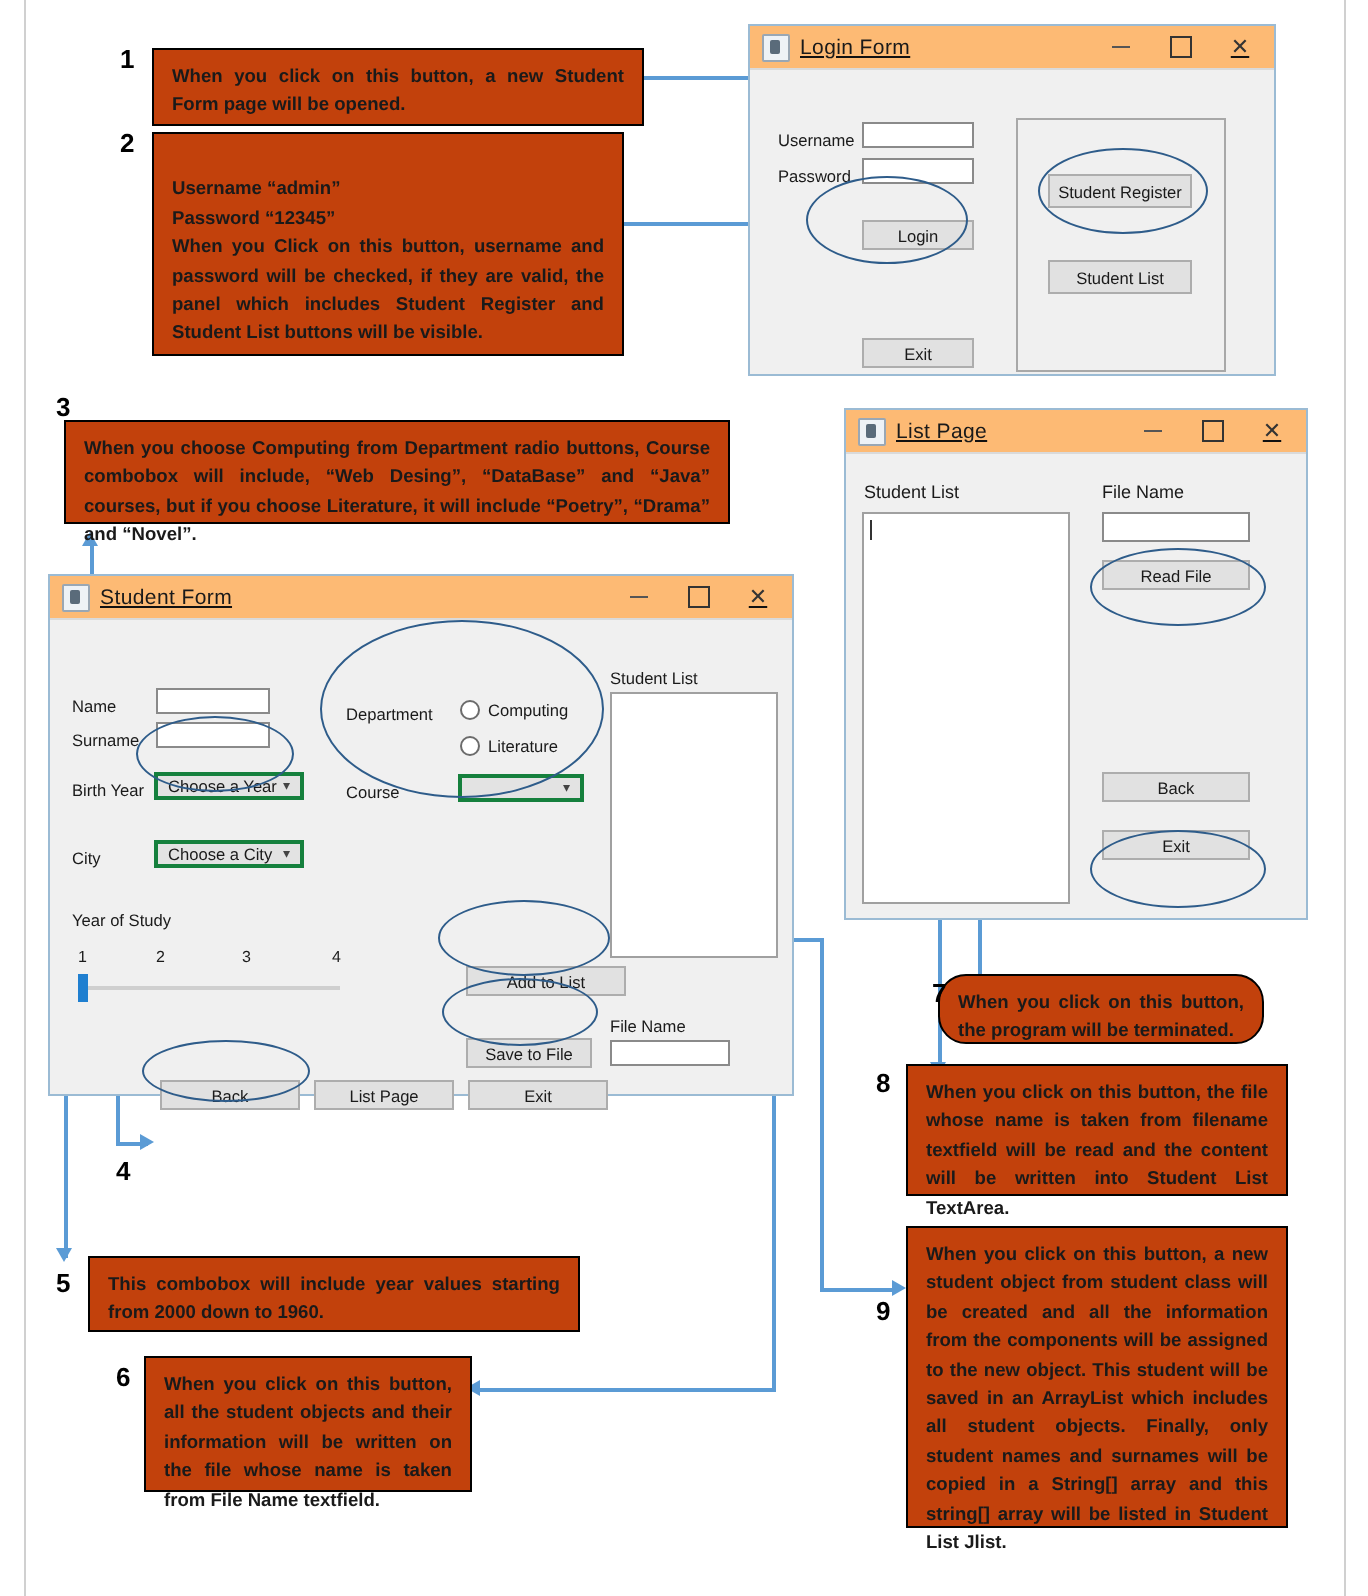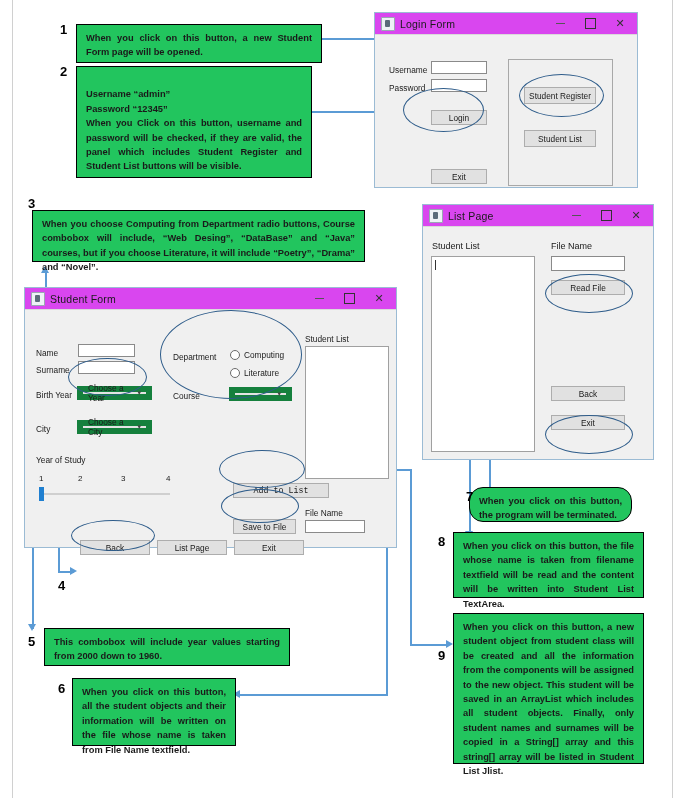--- a/index.html
+++ b/index.html
@@ -14,21 +14,21 @@
 
   
   .page-rule{position:absolute;background:#d0d0d0;}
   .rule-left{left:12px;top:0;width:1px;height:798px;}
   .rule-right{left:672px;top:0;width:1px;height:798px;}
 
   
   .callout{
     position:absolute;
     border:1.4px solid #000;
-    background:#22c55e;
+    background:#c2410c;
     box-sizing:border-box;
     padding:6px 9px;
     font-size:9.3px;
     line-height:1.55;
     color:#1a1a1a;
     text-align:justify;
     font-weight:bold;
     z-index:30;
   }
   .callout .bdy{font-weight:bold;}
@@ -59,25 +59,26 @@
     position:absolute;
     background:#f0f0f0;
     border:1px solid #9bbbd4;
     box-sizing:border-box;
     z-index:20;
     font-size:8px;
     color:#111;
   }
   .titlebar{
     height:22px;
-    background:#d946ef;
+    background:#fdba74;
     border-bottom:1px solid #dadada;
     display:flex;align-items:center;
     padding-left:6px;
     box-sizing:border-box;
+    text-decoration:underline;
   }
   .javaicon{
     width:12px;height:12px;margin-right:5px;flex:0 0 auto;
     background:#eef2f6;border:1px solid #9aa7b4;border-radius:1px;
     position:relative;
   }
   .javaicon:before{
     content:"";position:absolute;left:3px;top:2px;width:5px;height:7px;
     background:#5a6b7a;border-radius:1px;
   }
@@ -92,21 +93,21 @@
   .lbl{position:absolute;font-size:8.3px;color:#1a1a1a;white-space:nowrap;}
   .tf{position:absolute;background:#fff;border:1px solid #8a8a8a;box-sizing:border-box;}
   .btn{
     position:absolute;background:#e1e1e1;border:1px solid #adadad;
     box-sizing:border-box;display:flex;align-items:center;justify-content:center;
     font-size:8.3px;color:#1a1a1a;white-space:nowrap;
   }
   .panel{position:absolute;border:1px solid #a8a8a8;box-sizing:border-box;background:#f0f0f0;}
   .listarea{position:absolute;background:#fff;border:1px solid #a0a0a0;box-sizing:border-box;}
   .combo{
-    position:absolute;background:#e3e3e3;border:6px solid #15803d;box-sizing:border-box;
+    position:absolute;background:#e3e3e3;border:2px solid #15803d;box-sizing:border-box;
     display:flex;align-items:center;font-size:8.3px;color:#1a1a1a;padding-left:5px;
   }
   .combo .chev{margin-left:auto;margin-right:5px;font-size:7px;color:#444;}
   .combo.plain{background:#e3e3e3;}
   .radio{position:absolute;display:flex;align-items:center;font-size:8.3px;color:#1a1a1a;white-space:nowrap;text-align:center;}
   .radio i{
     display:inline-block;width:8px;height:8px;border:1.2px solid #6b6b6b;border-radius:50%;
     margin-right:4px;background:#fff;flex:0 0 auto;
   }
   .slider{position:absolute;}
@@ -331,21 +332,21 @@
 
       <div class="lbl" style="left:148px;top:81px;">Course</div>
       <div class="combo plain" style="left:204px;top:77px;width:63px;height:14px;">
         <span></span>
         <span class="chev">▾</span>
       </div>
 
       <div class="lbl" style="left:280px;top:24px;">Student List</div>
       <div class="listarea" style="left:280px;top:36px;width:84px;height:133px;"></div>
 
-      <div class="btn" style="left:208px;top:173px;width:96px;height:15px;font-family:Liberation Mono, monospace;">Add to List</div>
+      <div class="btn" style="left:208px;top:173px;width:80px;height:15px;">Add to List</div>
 
       <div class="lbl" style="left:280px;top:198px;">File Name</div>
       <div class="tf" style="left:280px;top:210px;width:60px;height:13px;"></div>
       <div class="btn" style="left:208px;top:209px;width:63px;height:15px;">Save to File</div>
 
       <div class="btn" style="left:55px;top:230px;width:70px;height:15px;">Back</div>
       <div class="btn" style="left:132px;top:230px;width:70px;height:15px;">List Page</div>
       <div class="btn" style="left:209px;top:230px;width:70px;height:15px;">Exit</div>
     </div>
   </div>

